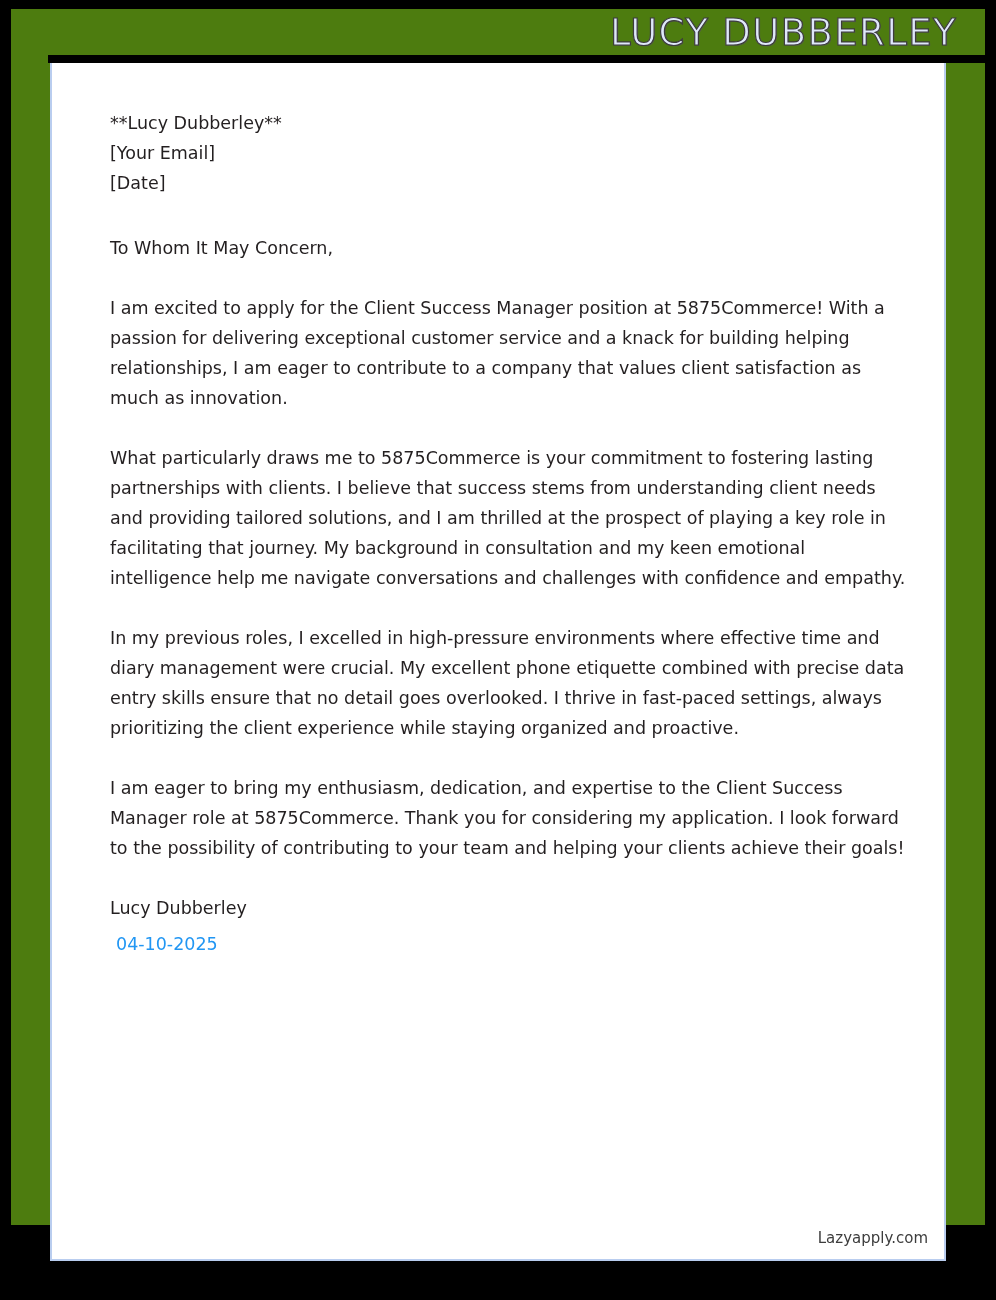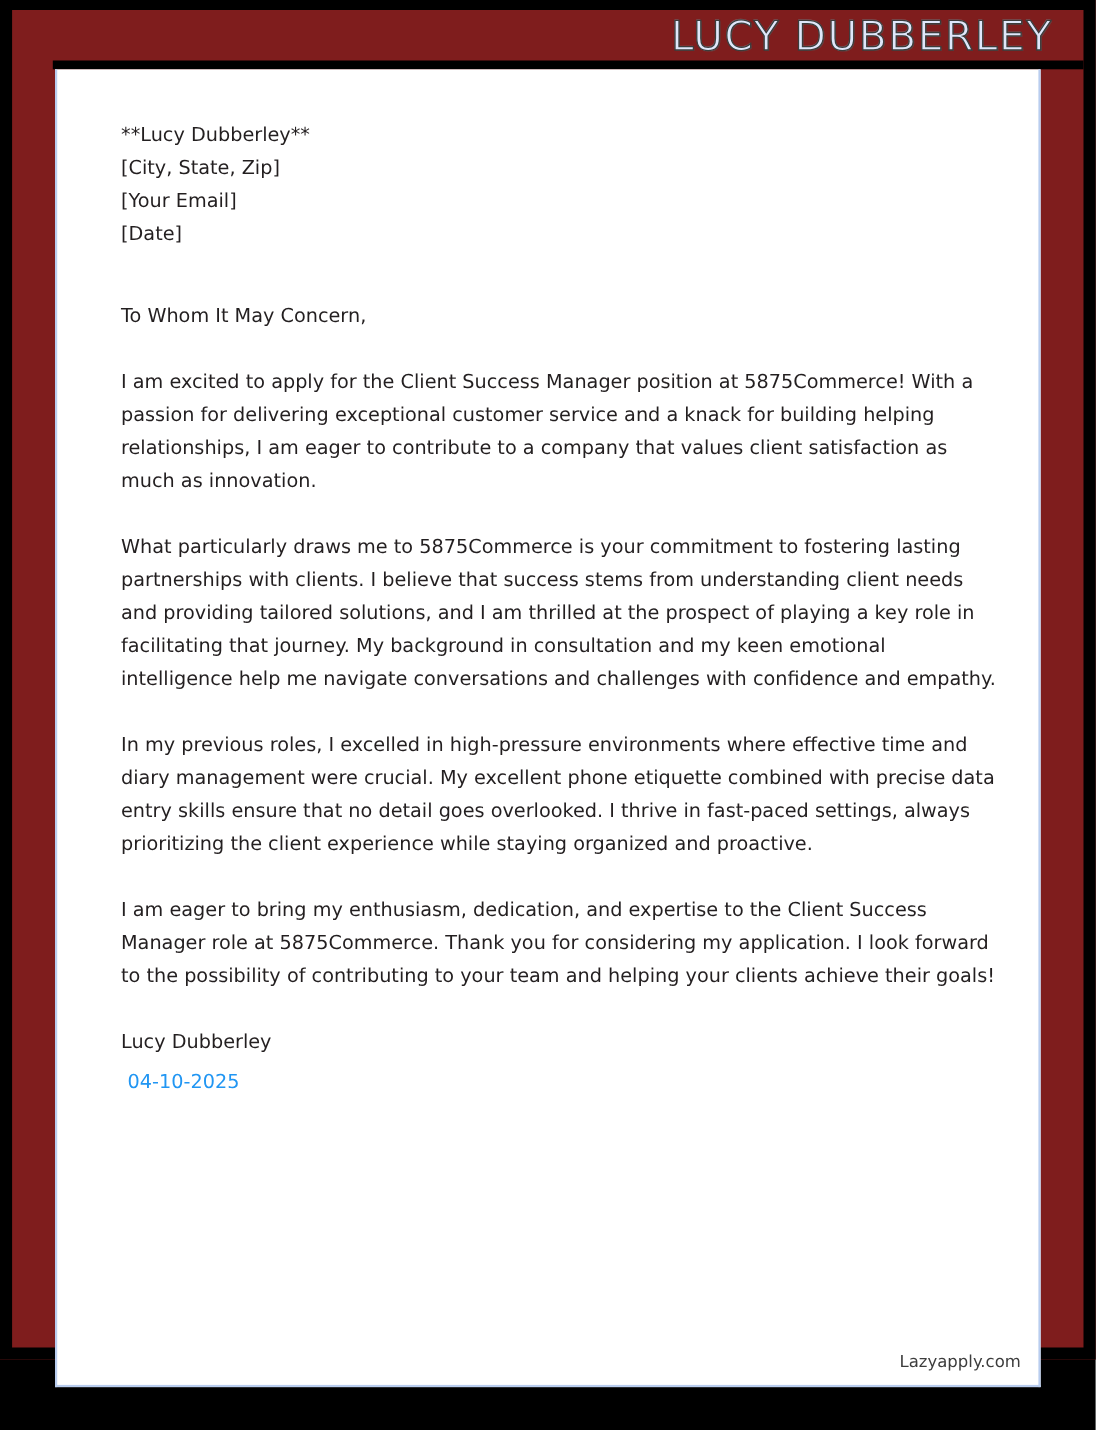--- a/index.html
+++ b/index.html
@@ -19,21 +19,21 @@
     position: absolute;
     left: 0;
     top: 0;
     width: 996px;
     height: 1236px;
     box-sizing: border-box;
     border-left: 11px solid #000000;
     border-right: 11px solid #000000;
     border-top: 9px solid #000000;
     border-bottom: 11px solid #000000;
-    background: #7f1d1d;
+    background: #4d7c0f;
     text-decoration: underline;
   }
 
   
   .header-band {
     position: absolute;
     left: 0;
     top: 0;
     width: 974px;
     height: 46px;
@@ -98,21 +98,21 @@
   }
   .addr-line {
     display: block;
     white-space: pre;
   }
   .para {
     margin: 0 0 30px 0;
     text-align: left;
   }
   .para.tight {
-    margin-bottom: 15px;
+    margin-bottom: 5px;
   }
   .gap {
     height: 30px;
   }
   .signoff-name {
     margin: 0;
   }
   .sign-date {
     margin: 6px;
     color: #2196f3;
@@ -138,21 +138,20 @@
     <div class="header-title">LUCY DUBBERLEY</div>
   </div>
 
   <div class="header-rule"></div>
 
   <div class="page">
     <div class="page-inner letter-block">
 
       <div class="para tight">
         <span class="addr-line">**Lucy Dubberley**</span>
-        <span class="addr-line">[City, State, Zip]</span>
         <span class="addr-line">[Your Email]</span>
         <span class="addr-line">[Date]</span>
       </div>
 
       <div class="gap"></div>
 
       <p class="para">To Whom It May Concern,</p>
 
       <p class="para">I am excited to apply for the Client Success Manager position at 5875Commerce! With a passion for delivering exceptional customer service and a knack for building helping relationships, I am eager to contribute to a company that values client satisfaction as much as innovation.</p>
       <p class="para">What particularly draws me to 5875Commerce is your commitment to fostering lasting partnerships with clients. I believe that success stems from understanding client needs and providing tailored solutions, and I am thrilled at the prospect of playing a key role in facilitating that journey. My background in consultation and my keen emotional intelligence help me navigate conversations and challenges with confidence and empathy.</p>

